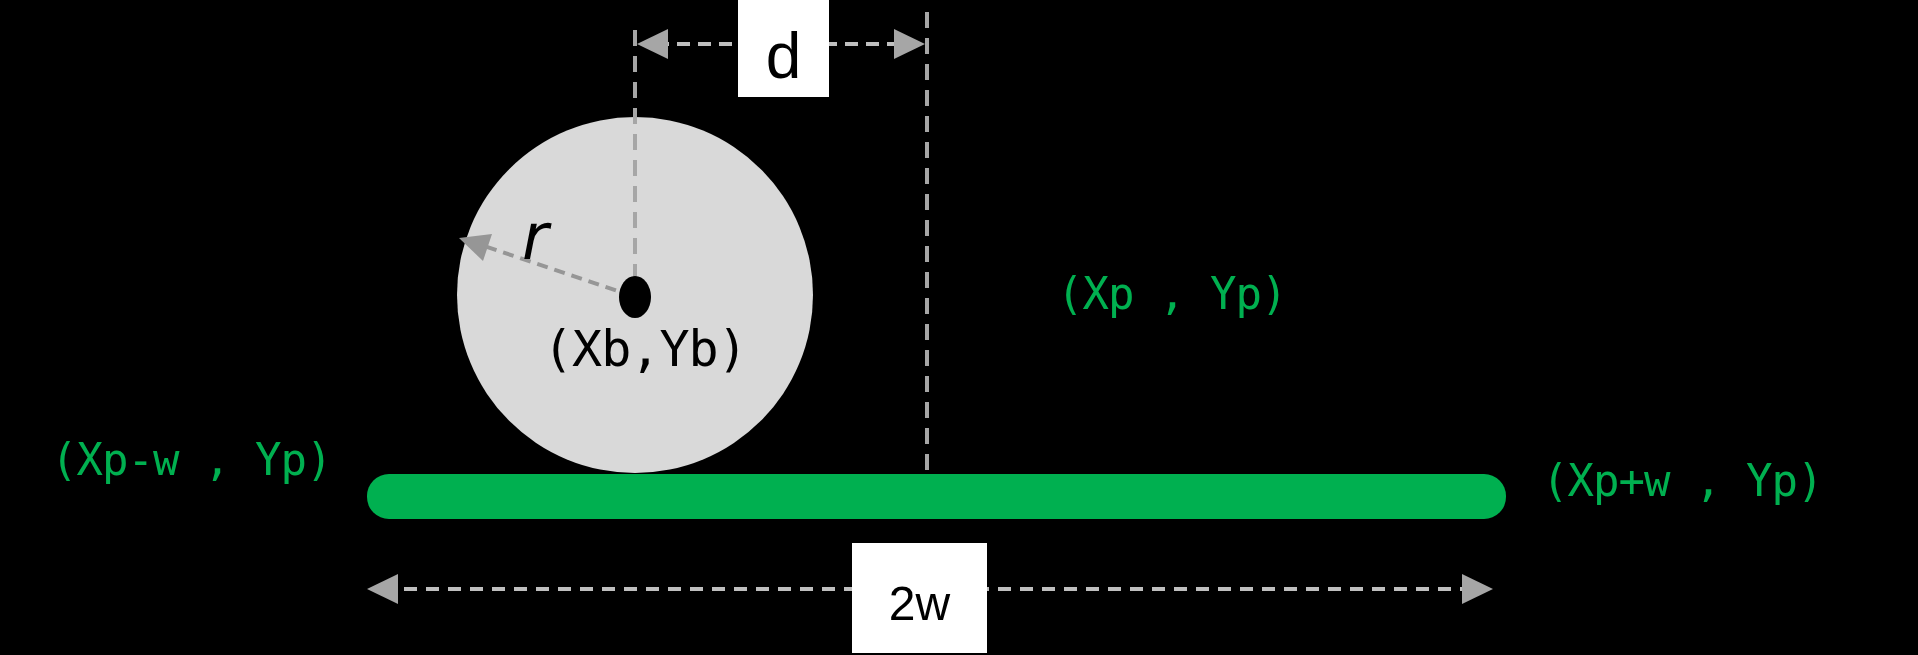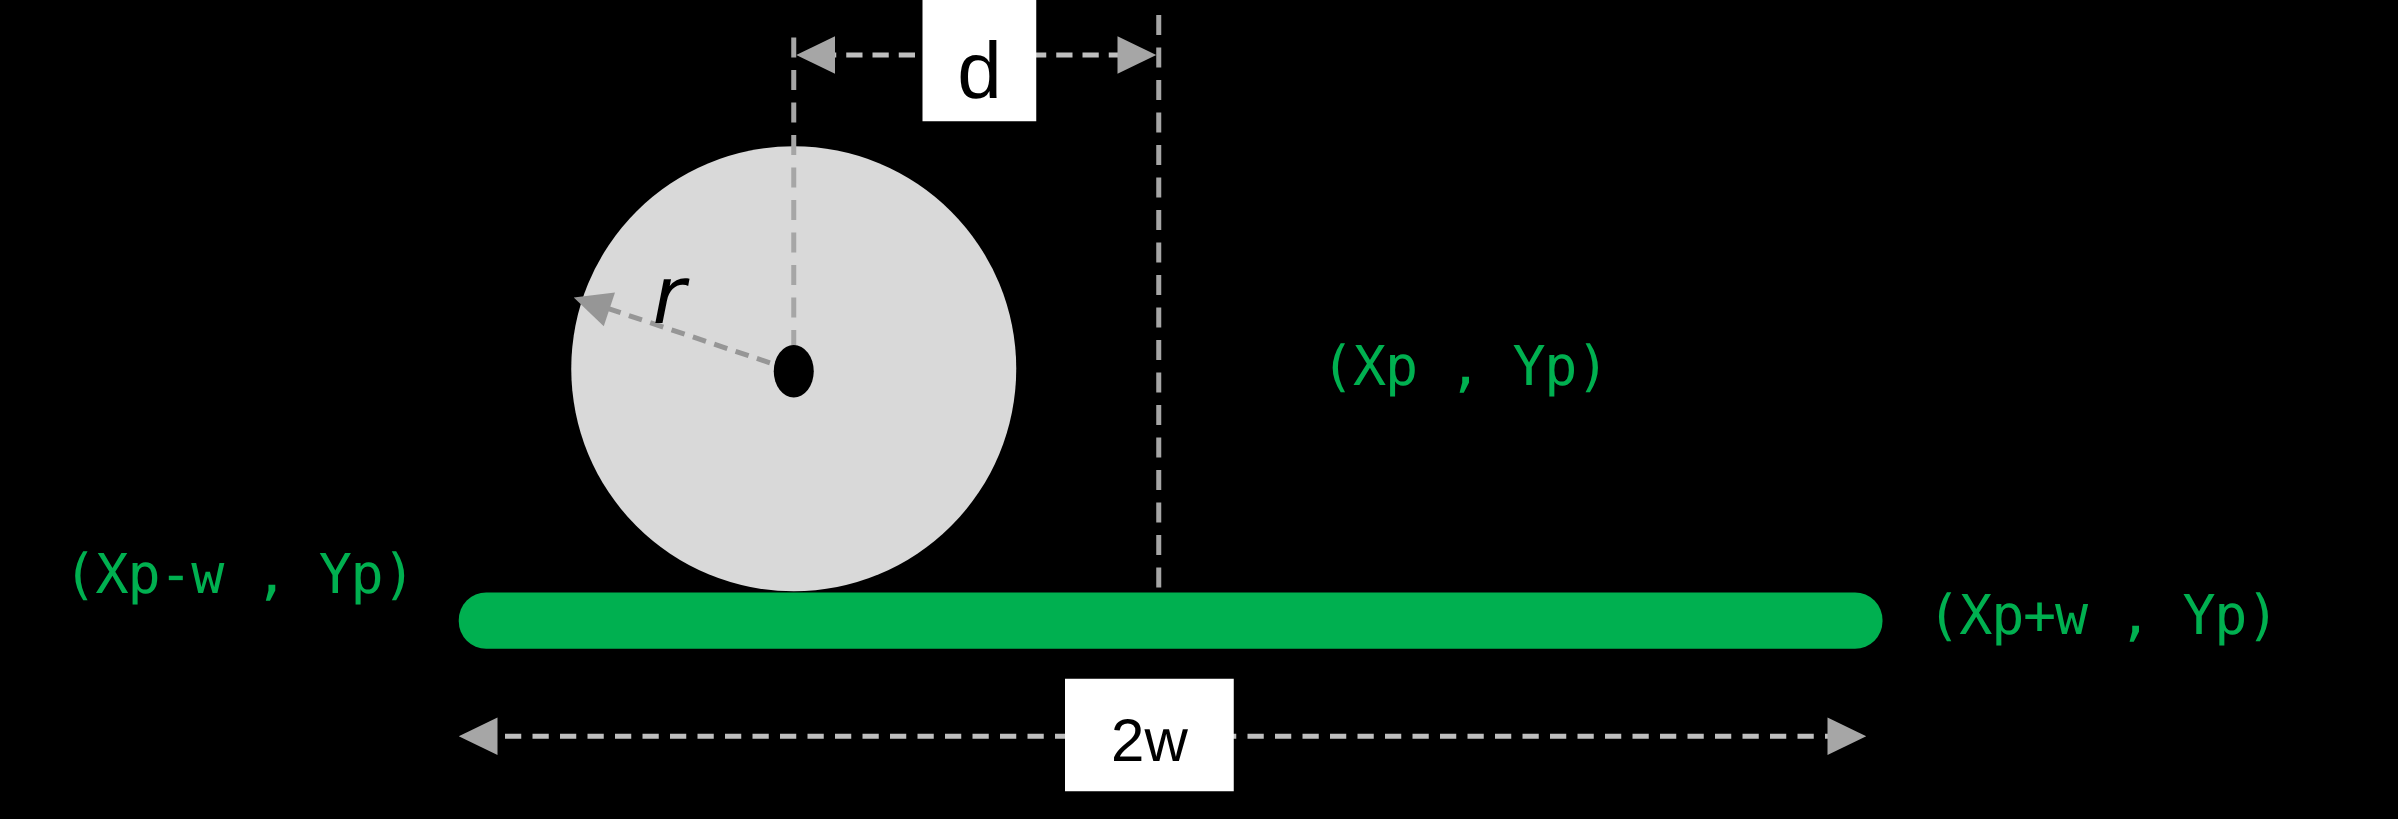--- a/index.html
+++ b/index.html
@@ -62,21 +62,21 @@
     width: 91px;
     height: 97px;
     font-size: 64px;
     padding-top: 14px;
     box-sizing: border-box;
   }
   .w2-box {
     left: 852px;
     top: 543px;
     width: 135px;
-    height: 90px;
+    height: 110px;
     font-size: 48px;
     padding-top: 10px;
     box-sizing: border-box;
     text-align: center;
   }
   .r-label {
     position: absolute;
     left: 522px;
     top: 205px;
     font-size: 64px;
@@ -107,21 +107,20 @@
     top: 272px;
     margin-left: 20px;
   }
   .paddle-left-label {
     left: 51px;
     top: 438px;
   }
   .paddle-right-label {
     left: 1542px;
     top: 459px;
-    margin-top: 12px;
   }
 </style>
 </head>
 <body>
 
 <div class="stage">
 
   <div class="ball"></div>
 
   <div class="paddle"></div>
@@ -148,18 +147,19 @@
 
   <div class="label-box d-box">
     <span>d</span>
   </div>
   <div class="label-box w2-box">
     <span>2w</span>
   </div>
 
   <div class="r-label">r</div>
 
+  <div class="mono-label ball-center-label">(Xb,Yb)</div>
 
   <div class="mono-label green-label paddle-center-label">(Xp , Yp)</div>
   <div class="mono-label green-label paddle-left-label">(Xp-w , Yp)</div>
   <div class="mono-label green-label paddle-right-label">(Xp+w , Yp)</div>
 
 </div>
 
 </body></html>

